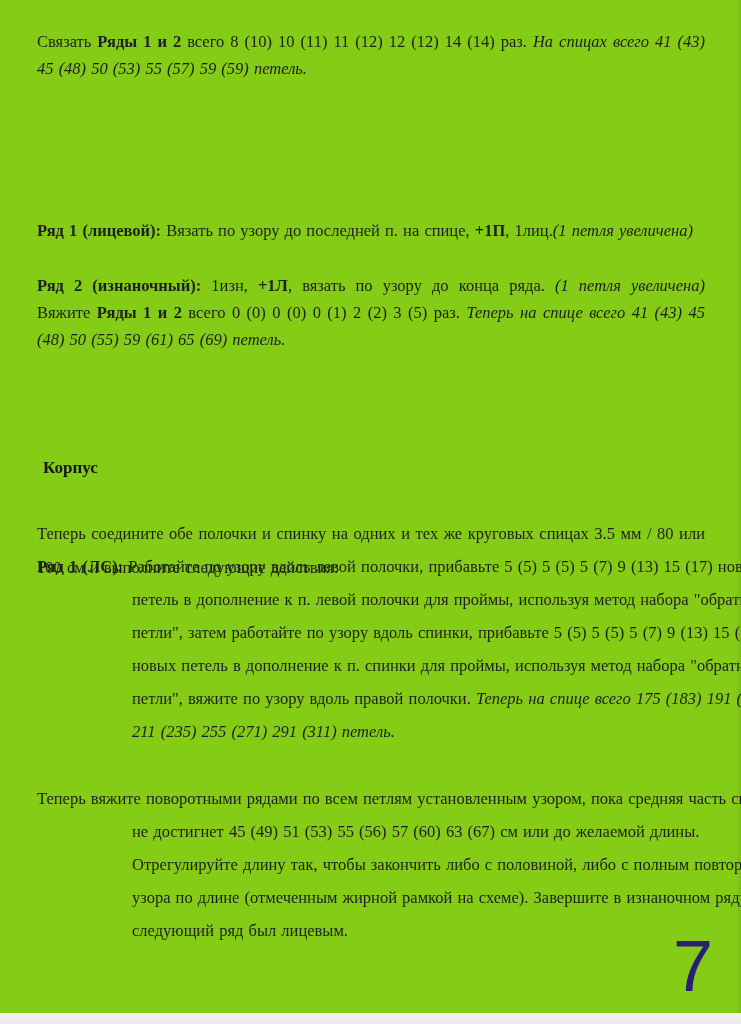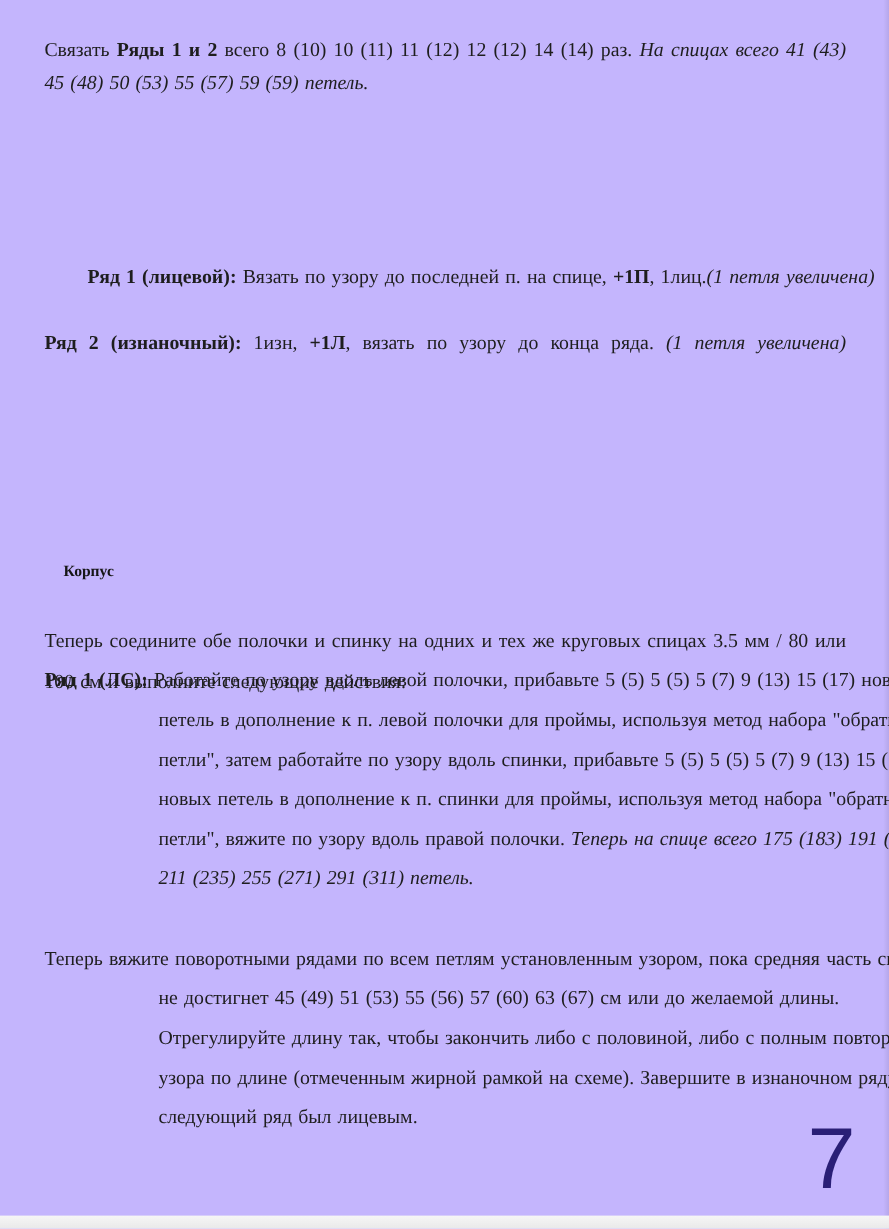--- a/index.html
+++ b/index.html
@@ -4,21 +4,21 @@
 <style>
   html, body {
     margin: 0;
     padding: 0;
     background: #ffffff;
   }
   .page {
     position: relative;
     width: 741px;
     height: 1024px;
-    background: #c4b5fd;
+    background: #84cc16;
     overflow: hidden;
     font-family: "Liberation Serif", serif;
     text-decoration: underline;
   }
   .para {
     position: absolute;
     left: 37px;
     width: 668px;
     margin: 0;
     font-size: 16.5px;
@@ -35,22 +35,22 @@
     text-indent: -95px;
     text-align: left;
   }
   .run-n { font-weight: normal; font-style: normal; }
   .run-b { font-weight: bold; }
   .run-i { font-style: italic; }
   .run-bi { font-weight: bold; font-style: italic; }
   .heading {
     position: absolute;
     left: 37px;
-    margin: 16px;
-    font-size: 13px;
+    margin: 6px;
+    font-size: 17px;
     font-weight: bold;
     color: #161616;
   }
   .page-number {
     position: absolute;
     top: 930px;
     right: 28px;
     font-family: "Liberation Sans", sans-serif;
     font-size: 72px;
     line-height: 1;
@@ -64,41 +64,42 @@
   }
   .edge-bottom {
     position: absolute;
     bottom: 0; left: 0;
     width: 100%; height: 11px;
     background: linear-gradient(to bottom, #f6f6f6, #e9e9e9);
   }
   
   #p1 { top: 28px; }
   #p2 { top: 116px; }
-  #p3 { top: 217px; margin-left: 36px; }
+  #p3 { top: 217px; }
   #p4 { top: 272px; }
   #p5 { top: 299px; }
   #p6 { top: 385px; }
   #h1 { top: 452px; }
   #p7 { top: 500px; margin-top: 17px; }
   #p8 { top: 550px; }
   #p9 { top: 782px; }
 </style>
 </head>
 <body>
 
 <div class="page">
 
   <p id="p1" class="para justify"><span class="run-n">Связать </span><span class="run-b">Ряды 1 и 2</span><span class="run-n"> всего 8 (10) 10 (11) 11 (12) 12 (12) 14 (14) раз. </span><span class="run-i">На спицах всего 41 (43) 45 (48) 50 (53) 55 (57) 59 (59) петель.</span></p>
 
 
   <p id="p3" class="para justify"><span class="run-b">Ряд 1 (лицевой):</span><span class="run-n"> Вязать по узору до последней п. на спице, </span><span class="run-b">+1П</span><span class="run-n">, 1лиц.</span><span class="run-i">(1 петля увеличена)</span></p>
 
   <p id="p4" class="para force-justify"><span class="run-b">Ряд 2 (изнаночный):</span><span class="run-n"> 1изн, </span><span class="run-b">+1Л</span><span class="run-n">, вязать по узору до конца ряда. </span><span class="run-i">(1 петля увеличена)</span></p>
 
+  <p id="p5" class="para justify"><span class="run-n">Вяжите </span><span class="run-b">Ряды 1 и 2</span><span class="run-n"> всего 0 (0) 0 (0) 0 (1) 2 (2) 3 (5) раз. </span><span class="run-i">Теперь на спице всего 41 (43) 45 (48) 50 (55) 59 (61) 65 (69) петель.</span></p>
 
 
   <h2 id="h1" class="heading">Корпус</h2>
 
   <p id="p7" class="para justify p7"><span class="run-n">Теперь соедините обе полочки и спинку на одних и тех же круговых спицах 3.5 мм / 80 или 100 см и выполните следующие действия:</span></p>
 
   <p id="p8" class="para sec2 hang"><span class="run-b">Ряд 1 (ЛС):</span><span class="run-n"> Работайте по узору вдоль левой полочки, прибавьте 5 (5) 5 (5) 5 (7) 9 (13) 15 (17) новых петель в дополнение к п. левой полочки для проймы, используя метод набора "обратной петли", затем работайте по узору вдоль спинки, прибавьте 5 (5) 5 (5) 5 (7) 9 (13) 15 (17) новых петель в дополнение к п. спинки для проймы, используя метод набора "обратной петли", вяжите по узору вдоль правой полочки. </span><span class="run-i">Теперь на спице всего 175 (183) 191 (203) 211 (235) 255 (271) 291 (311) петель.</span></p>
 
   <p id="p9" class="para sec2 hang"><span class="run-n">Теперь вяжите поворотными рядами по всем петлям установленным узором, пока средняя часть спинки не достигнет 45 (49) 51 (53) 55 (56) 57 (60) 63 (67) см или до желаемой длины. Отрегулируйте длину так, чтобы закончить либо с половиной, либо с полным повторением узора по длине (отмеченным жирной рамкой на схеме). Завершите в изнаночном ряду, чтобы следующий ряд был лицевым.</span></p>
 

